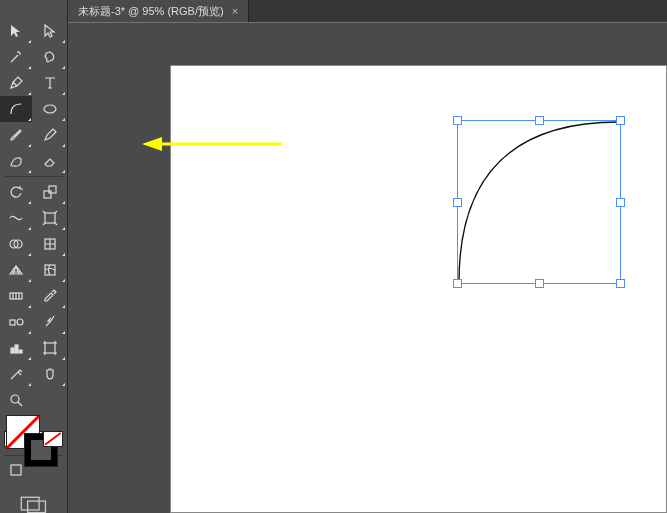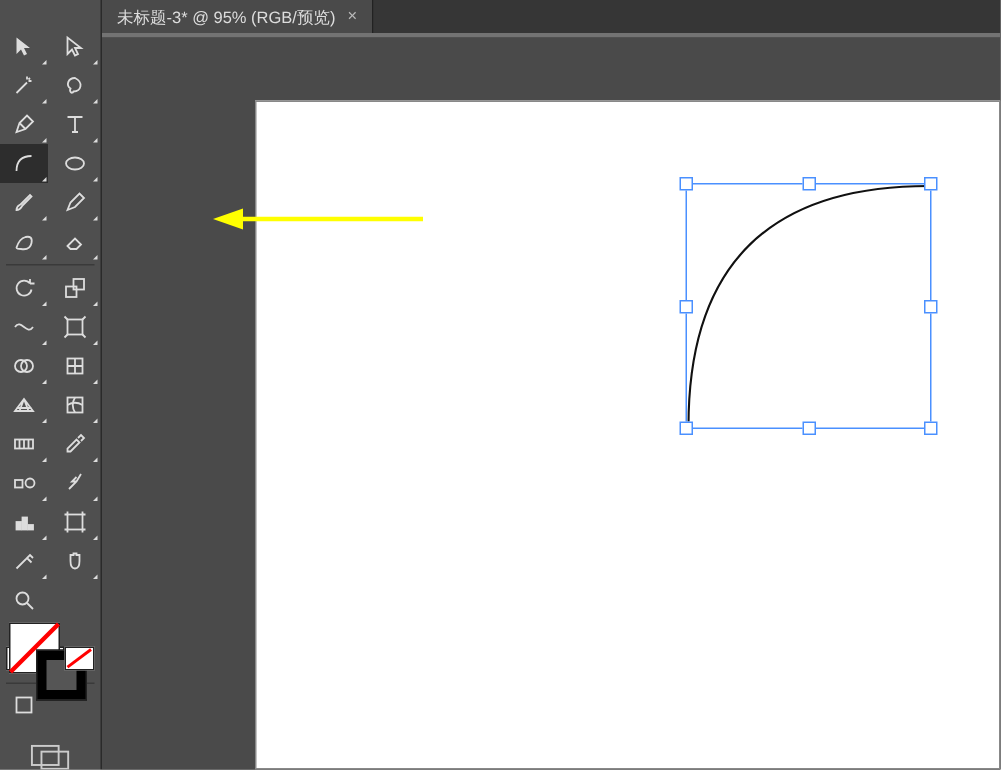--- a/index.html
+++ b/index.html
@@ -16,21 +16,21 @@
 .fill-sw{width:32px;height:32px;background:#fff;border:1px solid #222;position:absolute;left:6px;top:2px}
 .fill-sw .slash{position:absolute;left:-2px;top:-2px;width:36px;height:36px}
 .fill-sw .slash line{stroke:#ff0000;stroke-width:3}
 .stroke-sw{width:32px;height:32px;background:#000;border:1px solid #222;position:absolute;left:24px;top:20px}
 .stroke-sw .inner{position:absolute;left:6px;top:6px;right:6px;bottom:6px;background:#555}
 .bottom-sw{display:flex;gap:0;padding:0 4px}
 .bottom-sw div{width:18px;height:14px;border:1px solid #222}
 .screen-btn{margin:14px auto 0;width:28px;height:16px;display:flex;align-items:center;justify-content:center}
 .screen-btn svg{stroke:#ccc;fill:none;stroke-width:1}
 .main{flex:1;display:flex;flex-direction:column;background:#4a4a4a}
-.tabbar{height:22px;background:#363636;display:flex;align-items:stretch;border-bottom:3px solid #737373}
+.tabbar{height:22px;background:#363636;display:flex;align-items:stretch;border-bottom:1px solid #737373}
 .tab{display:flex;align-items:center;gap:8px;padding:0 10px;background:#4a4a4a;border-right:1px solid #222;color:#ddd;font-size:11px;cursor:pointer}
 .tab .x{color:#bbb;font-size:11px}
 .work{flex:1;background:#4a4a4a;position:relative;overflow:hidden}
 .canvas{position:absolute;left:102px;top:42px;right:0;bottom:0;background:#fff;border:1px solid #888}
 .sel{position:absolute;left:389px;top:97px;width:164px;height:164px}
 .sel .bbox{position:absolute;inset:0;border:1px solid #4a90ff}
 .handle{position:absolute;width:7px;height:7px;background:#fff;border:1px solid #4a90ff}
 .h-tl{left:-4px;top:-4px}.h-tm{left:50%;top:-4px;margin-left:-4px}.h-tr{right:-4px;top:-4px}
 .h-ml{left:-4px;top:50%;margin-top:-4px}.h-mr{right:-4px;top:50%;margin-top:-4px}
 .h-bl{left:-4px;bottom:-4px}.h-bm{left:50%;bottom:-4px;margin-left:-4px}.h-br{right:-4px;bottom:-4px}

